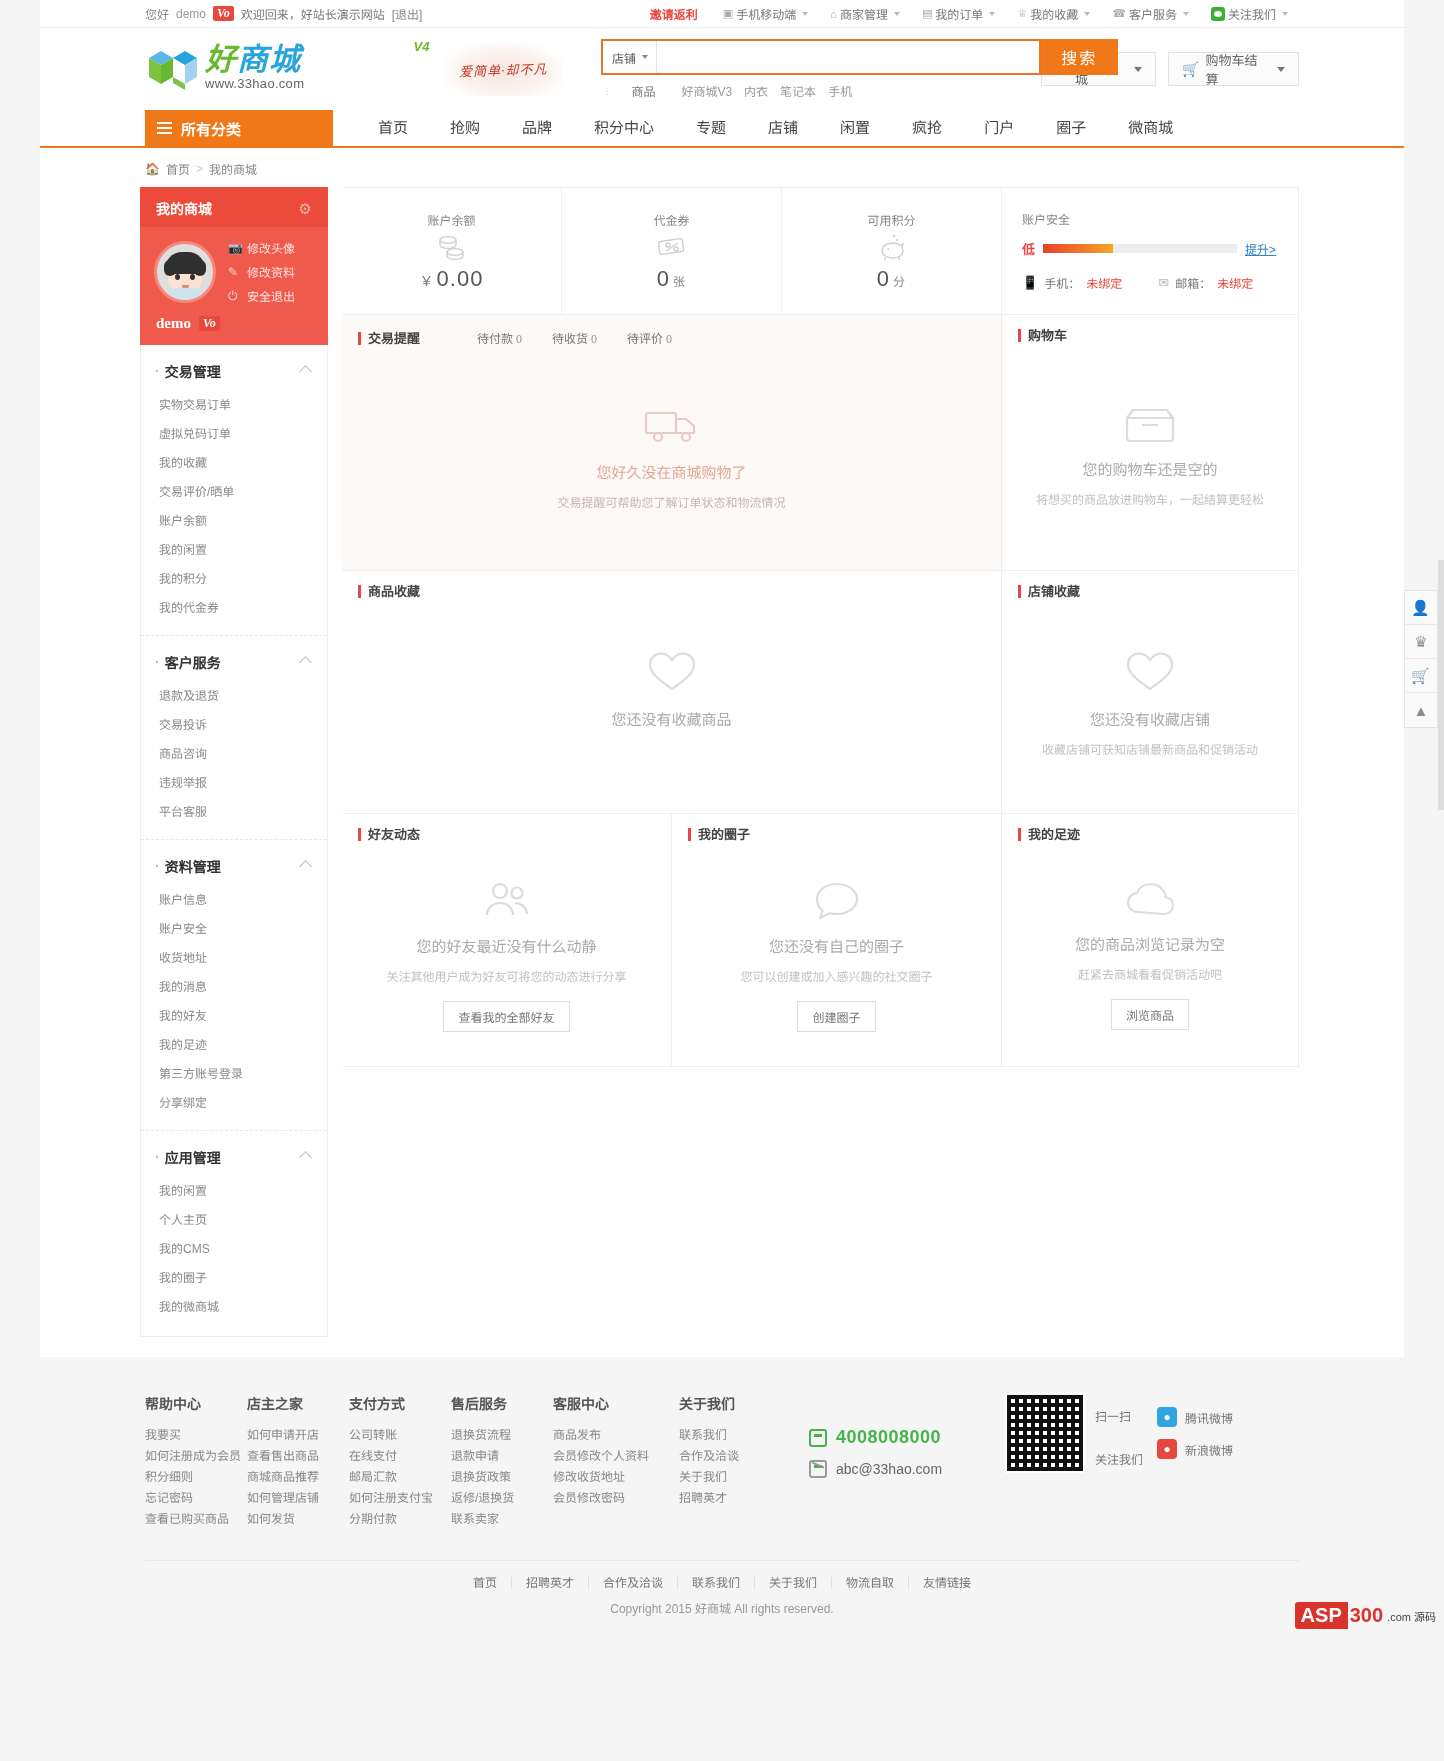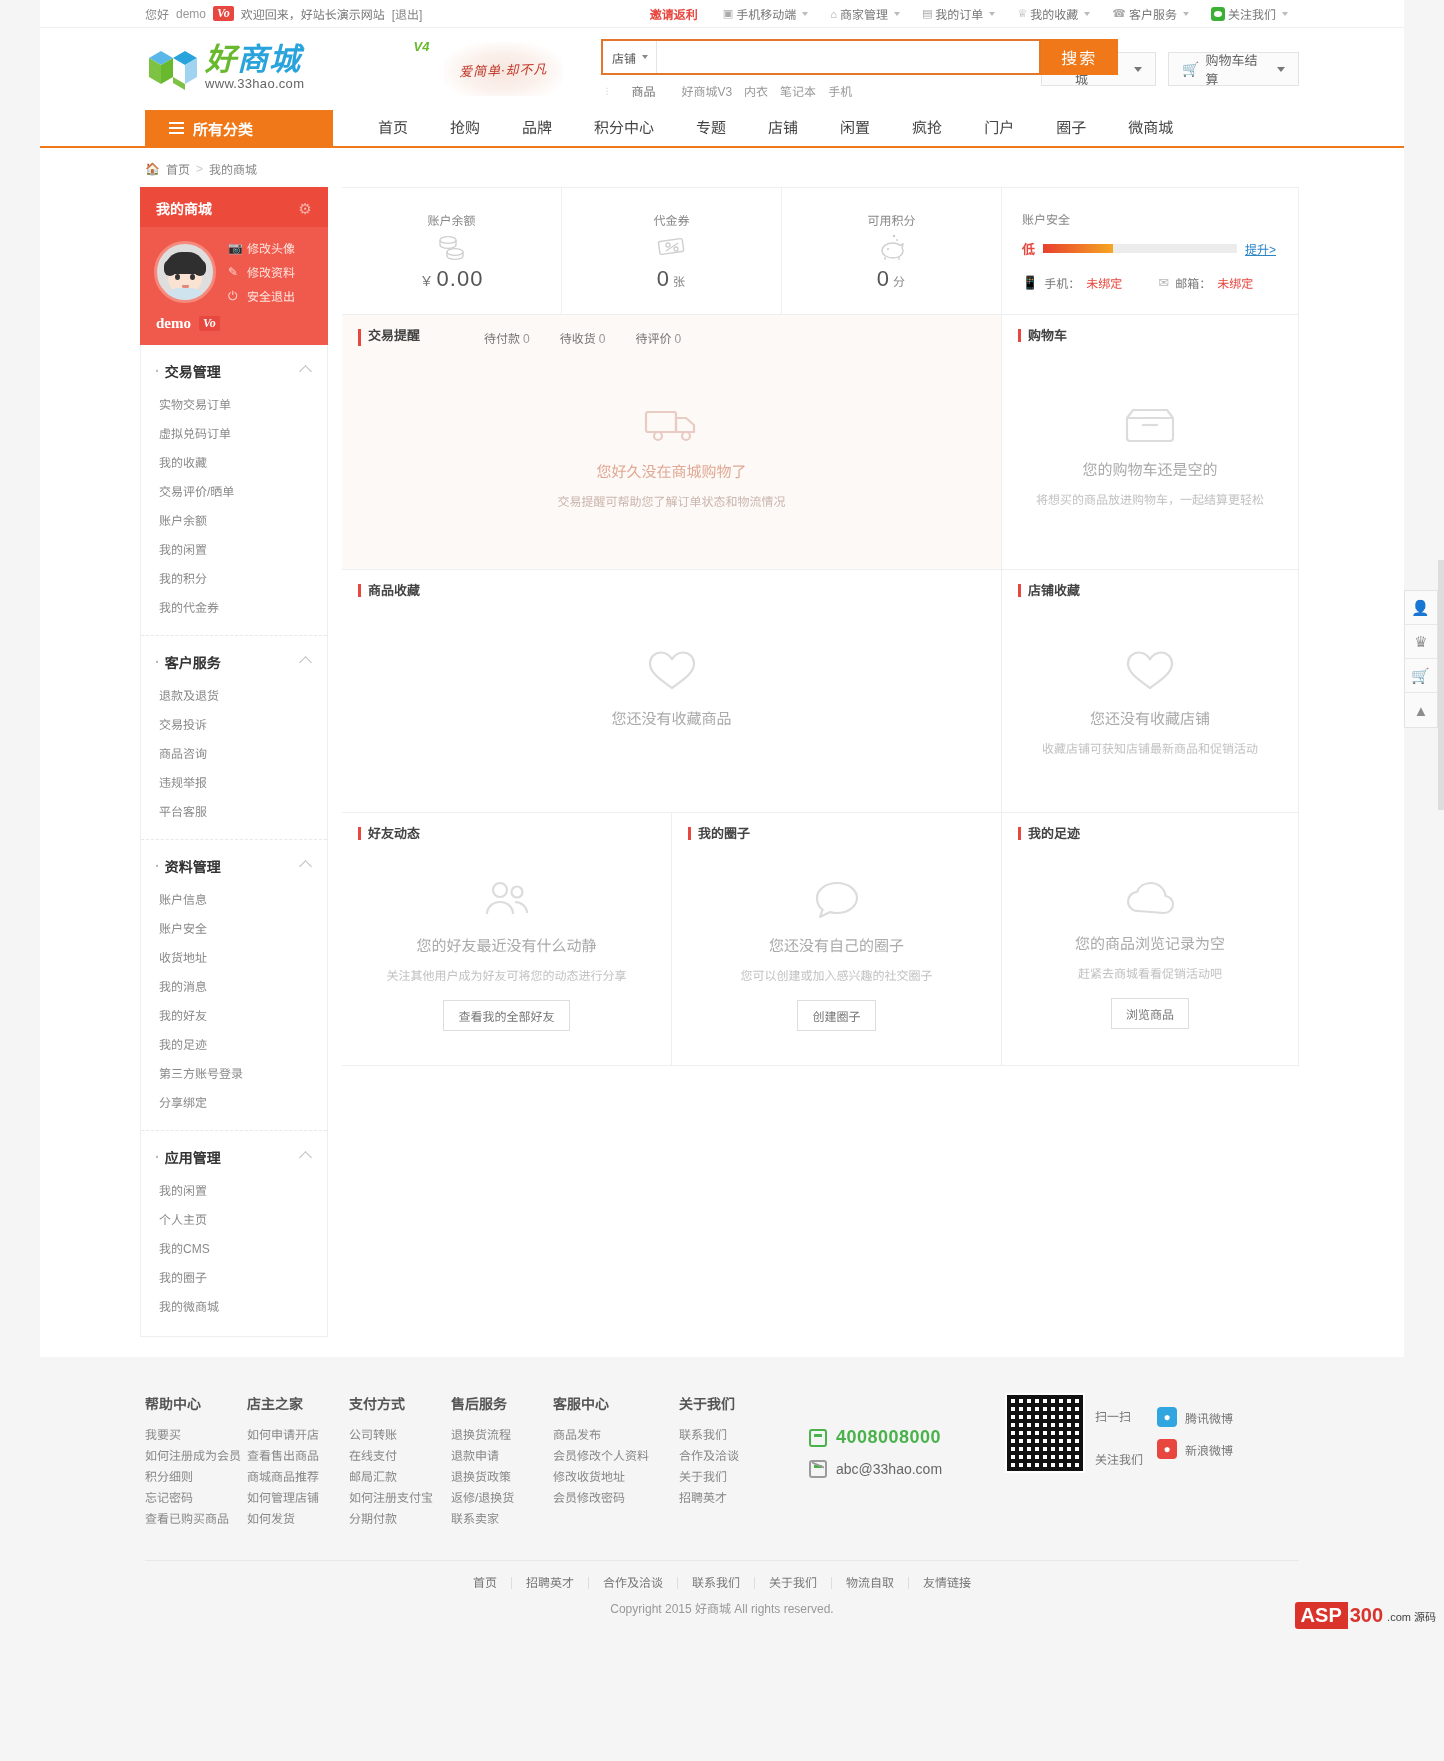--- a/index.html
+++ b/index.html
@@ -217,21 +217,21 @@
     padding: 0 105px;
     background: #fff;
   }
   .allcat {
     width: 188px;
     background: #f07818;
     color: #fff;
     display: flex;
     align-items: center;
     gap: 9px;
-    padding-left: 24px;
+    padding-left: 12px;
     font-size: 15px;
     font-weight: bold;
     cursor: pointer;
   }
   .burger { display:inline-block; width:15px; }
   .burger i { display:block; height:2px; background:#fff; margin:3px 0; }
   .navlinks { display: flex; align-items: center; margin-left: 24px; }
   .navlinks a {
     padding: 0 21px;
     font-size: 15px;
@@ -371,31 +371,31 @@
   .sec-bind { display: flex; align-items: center; gap: 6px; font-size: 12px; color: #777; }
   .sec-bind .bi { color: #b9b9b9; font-size: 13px;}
   .sec-bind b { color: #e8473f; font-weight: normal; }
 
   
   .row { display: flex; border-bottom: 1px solid #eee; }
   .row:last-child { border-bottom: none; }
   .panel { border-right: 1px solid #eee; }
   .panel:last-child { border-right: none; }
   .p-head {
-    display: flex; 
+    display: flex; align-items: center;
     padding: 14px 16px 12px;
-    gap: 20px;
+    gap: 13px;
   }
   .p-title {
     font-size: 13px; color: #444; font-weight: bold;
     border-left: 3px solid #e8473f;
     padding-left: 7px;
     line-height: 13px;
   }
-  .p-subs { display: flex; gap: 30px; margin-left: 44px; font-size: 12px; color: #777; }
+  .p-subs { display: flex; gap: 30px; margin-left: 44px; font-size: 12px; color: #777; font-family: Liberation Serif, serif; }
   .p-sub b { font-weight: normal; color: #999; margin-left: 3px;}
   .empty {
     display: flex; flex-direction: column;
     align-items: center; justify-content: center;
     gap: 11px;
     padding: 26px 10px 34px;
   }
   .empty-ico { color: #dcdcdc; }
   .empty-t1 { font-size: 15px; color: #aaa; }
   .empty-t2 { font-size: 12px; color: #c2c2c2; }

